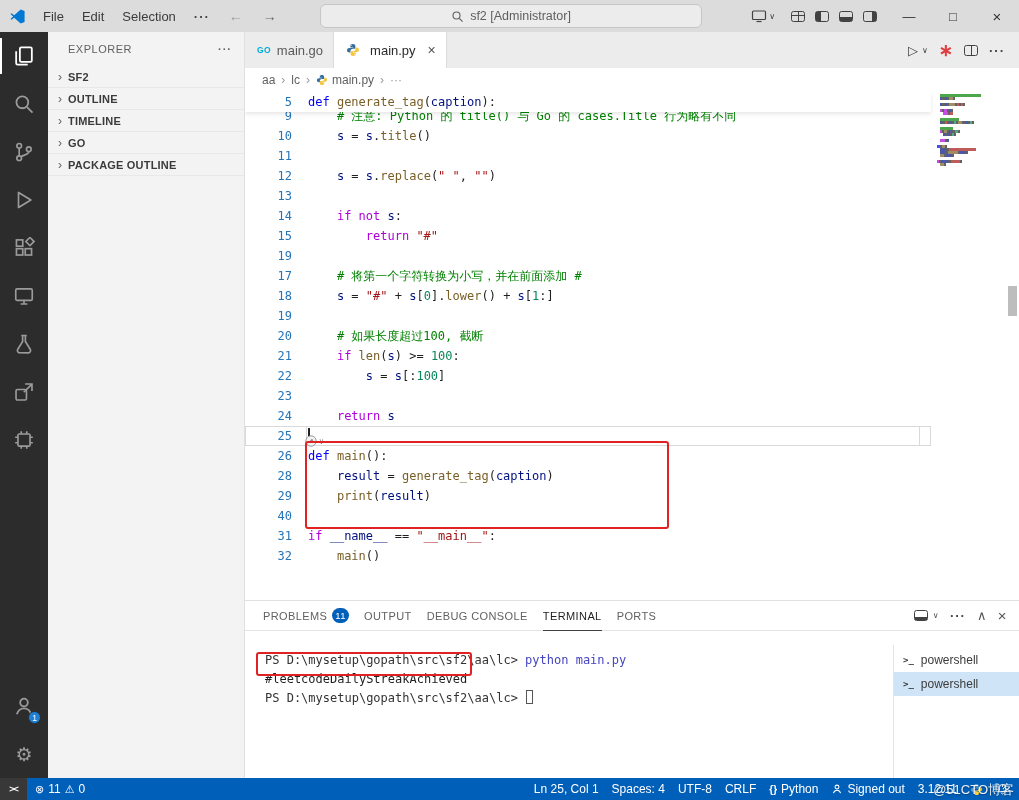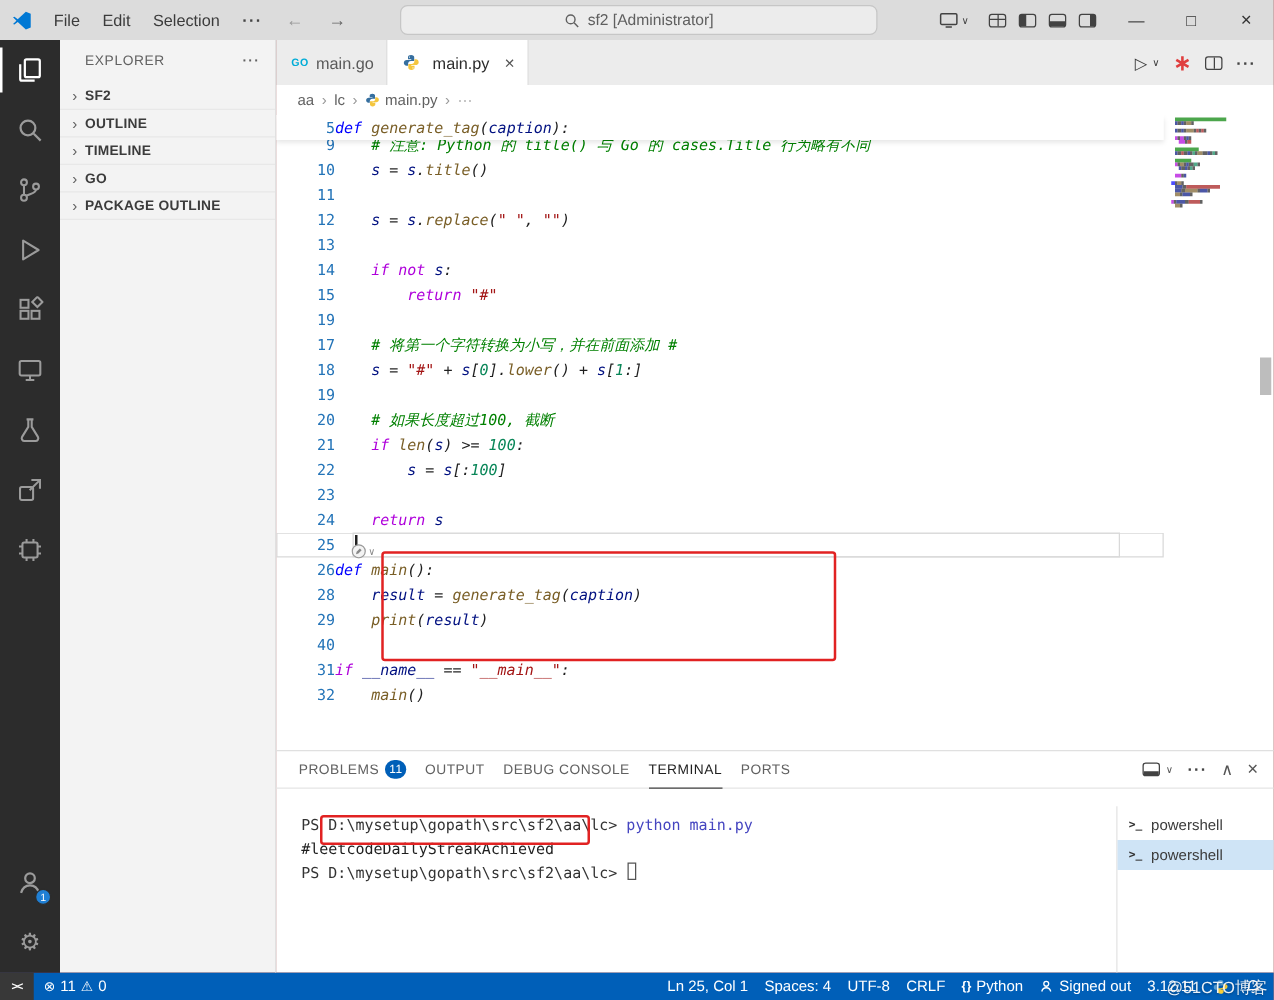--- a/index.html
+++ b/index.html
@@ -1,17 +1,17 @@
 <!DOCTYPE html>
 <html><head>
 <meta charset="utf-8">
 <style>
   * { margin:0; padding:0; box-sizing:border-box; }
   html,body { width:1019px; height:800px; font-family:"Liberation Sans", sans-serif; background:#fff; overflow:hidden; }
-  .app { position:relative; width:1019px; height:800px; background:#7f1d1d; font-size:13px; color:#333; }
+  .app { position:relative; width:1019px; height:800px; background:#3b82f6; font-size:13px; color:#333; }
 
   
   .titlebar { height:32px; background:#dcdcdc; display:flex; align-items:center; position:relative; color:#3b3b3b; }
   .logo { display:flex; align-items:center; margin:0 8px 0 9px; }
   .menu { padding:0 9px; font-size:13px; cursor:pointer; }
   .navarrow { padding:0 10px; font-size:14px; color:#666; cursor:pointer; }
   .navarrow.dim { color:#999; }
   .cmdcenter { position:absolute; left:320px; top:4px; width:382px; height:24px; background:#ececec; border:1px solid #c6c6c6; border-radius:6px; display:flex; align-items:center; justify-content:center; gap:6px; color:#5f5f5f; font-size:12.5px; cursor:pointer; }
   .tb-right { position:absolute; right:0; top:0; height:32px; display:flex; align-items:center; }
   .tb-ico { display:flex; align-items:center; gap:2px; margin-right:16px; cursor:pointer; color:#424242; }
@@ -31,21 +31,21 @@
 
   .activitybar { width:48px; background:#2c2c2c; display:flex; flex-direction:column; align-items:stretch; }
   .aicon { height:48px; display:flex; align-items:center; justify-content:center; color:#9b9b9b; position:relative; cursor:pointer; }
   .aicon.active { color:#ffffff; }
   .aicon.active::before { content:""; position:absolute; left:0; top:6px; bottom:6px; width:2px; background:#fff; }
   .aicon svg { width:22px; height:22px; }
   .abadge { position:absolute; right:7px; bottom:6px; min-width:13px; height:13px; border-radius:7px; background:#1f7fd4; color:#fff; font-size:8.5px; display:flex; align-items:center; justify-content:center; border:1px solid #2c2c2c; padding:0 2px; }
   .gearglyph { font-size:19px; }
   .botgroup { margin-top:auto; }
 
-  .sidebar { width:173px; background:#f3f3f3; border-right:1px solid #e0e0e0; }
+  .sidebar { width:197px; background:#f3f3f3; border-right:1px solid #e0e0e0; }
   .sb-head { height:34px; display:flex; align-items:center; padding:0 12px 0 20px; color:#616161; font-size:11px; letter-spacing:.5px; }
   .sb-more { margin-left:auto; cursor:pointer; font-weight:bold; letter-spacing:1px; }
   .sb-sec { height:22px; display:flex; align-items:center; font-size:11px; font-weight:bold; color:#3b3b3b; border-bottom:1px solid #e8e8e8; cursor:pointer; letter-spacing:.2px; }
   .sb-sec:first-of-type { border-top:1px solid #e8e8e8; }
   .chev { color:#616161; font-weight:normal; }
   .sb-sec .chev { width:16px; text-align:center; margin-left:4px; font-size:12px; }
 
   .editorcol { flex:1; display:flex; flex-direction:column; min-width:0; }
 
   
@@ -63,21 +63,21 @@
   .breadcrumb { height:24px; background:#fff; display:flex; align-items:center; padding-left:17px; font-size:12px; color:#616161; }
   .bsep { margin:0 6px; color:#999; }
   .bc-ico { margin-right:4px; display:flex; }
 
   
   .editor { height:508px; position:relative; background:#fff; overflow:hidden; font-family:"DejaVu Sans Mono", monospace; font-size:12px; }
   .lines { position:absolute; top:14px; left:0; right:88px; z-index:2; }
   .crow { height:20px; display:flex; align-items:center; }
   .crow.cur { box-shadow:inset 0 0 0 1px #d9d9d9; }
   .gut { width:47px; text-align:right; color:#2474b8; flex:none; font-size:12px; }
-  .ct { white-space:pre; line-height:20px;font-style:italic; }
+  .ct { margin-left:16px; white-space:pre; line-height:20px; }
   .tk-c { color:#008000; } .tk-k { color:#0000ff; } .tk-q { color:#af00db; }
   .tk-f { color:#795e26; } .tk-s { color:#a31515; } .tk-v { color:#001080; }
   .tk-n { color:#098658; } .tk-o { color:#1f1f1f; }
   .sticky { position:absolute; top:0; left:0; right:88px; height:20px; background:#fff; z-index:5; box-shadow:0 2px 4px rgba(0,0,0,.10); }
   .curline { position:absolute; left:61px; top:334px; width:614px; height:20px; border:1px solid #d9d9d9; z-index:1; }
   .caret { position:absolute; left:63px; top:336px; width:1.5px; height:16px; background:#222; z-index:6; }
   .inline-hint { position:absolute; left:60px; top:343px; z-index:6; display:flex; align-items:center; gap:2px; color:#888; }
   .inline-hint .chevtxt { font-size:8px; color:#888; }
   .minimap { position:absolute; right:14px; top:2px; width:74px; z-index:4; }
   .mrow { height:3px; display:flex; padding-left:6px; align-items:center; }

